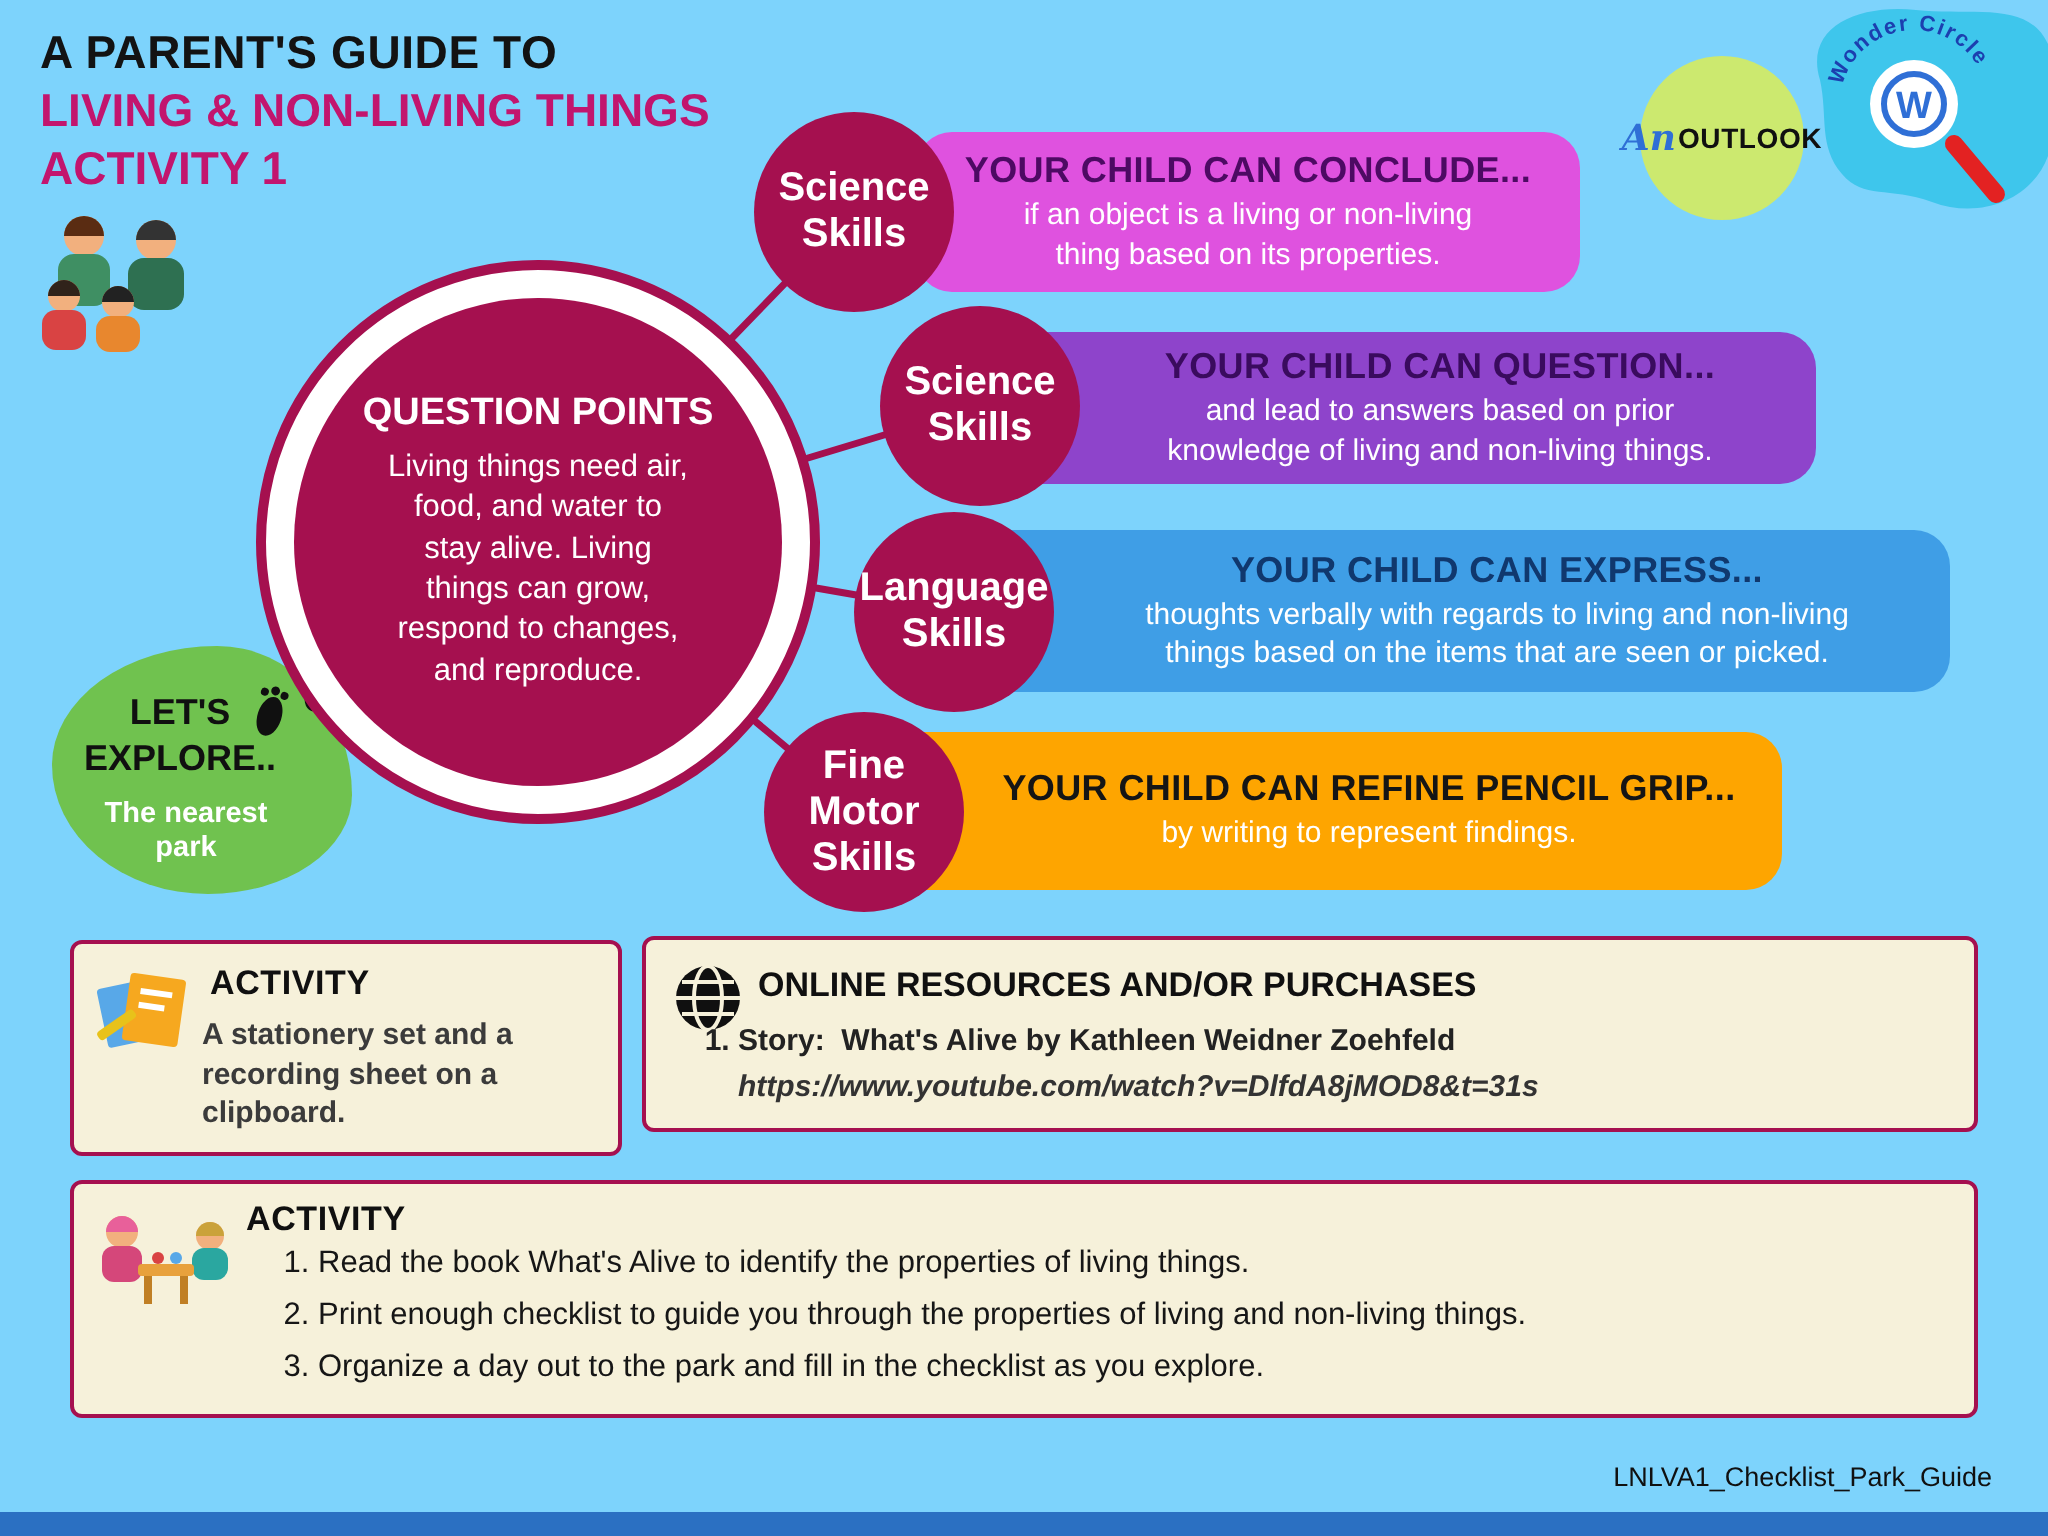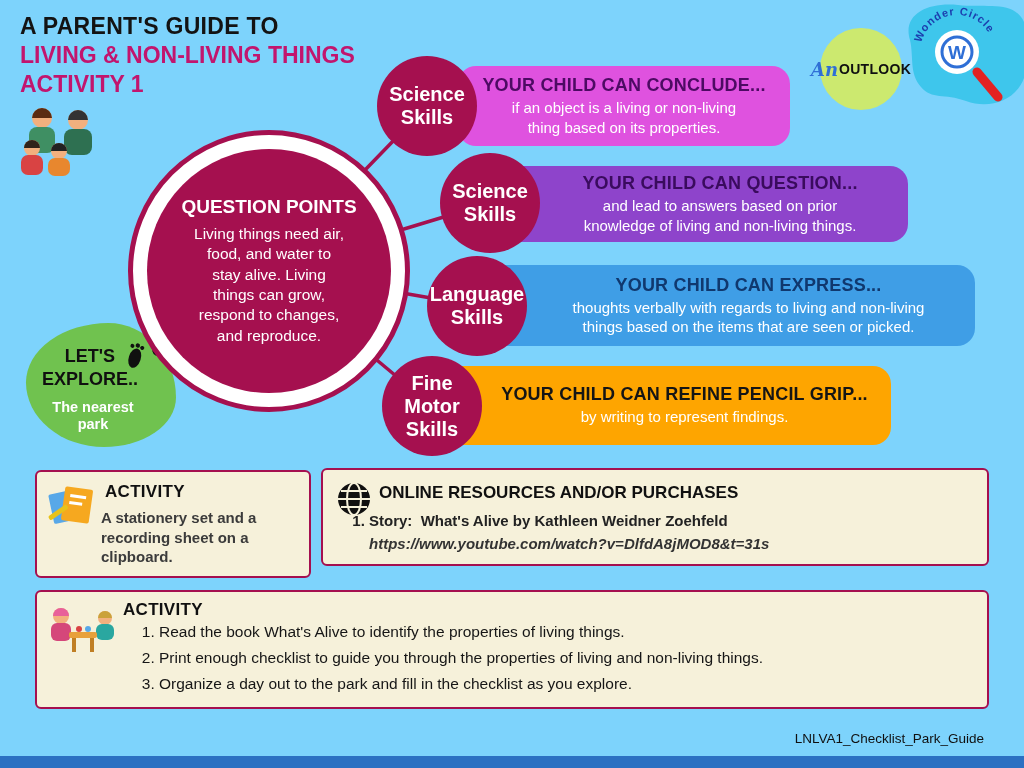--- a/index.html
+++ b/index.html
@@ -77,21 +77,21 @@
   .online-list li { line-height:1.4; }
   .online-item { white-space:pre-wrap;margin-top:48px; }
   .online-link { font-style:italic; font-weight:600; color:#333; display:block; margin-top:2px; cursor:pointer; }
 
   .activity-icon { position:absolute; left:6px; top:8px; }
   .activity-title { position:absolute; left:86px; top:8px; font-size:17px; font-weight:800; color:#101010; letter-spacing:0.3px; }
   .activity-list { position:absolute; left:98px; top:30px; margin:0; padding-left:24px; font-size:15.5px; color:#161616; font-weight:500; }
   .activity-list li { margin-bottom:5px; line-height:1.35; }
 
   
-  .filename { position:absolute; right:40px; top:731px; font-size:13.5px; color:#101010; }
+  .filename { position:absolute; right:28px; top:731px; font-size:13.5px; color:#101010; }
   .bottom-bar { position:absolute; left:0; bottom:0; width:1024px; height:12px; background:#2b70c2; }
 </style>
 </head>
 <body>
 
 <div class="poster">
 
   <header class="title-block">
     <div class="t1">A PARENT'S GUIDE TO</div>
     <div class="t2">LIVING &amp; NON-LIVING THINGS</div>

